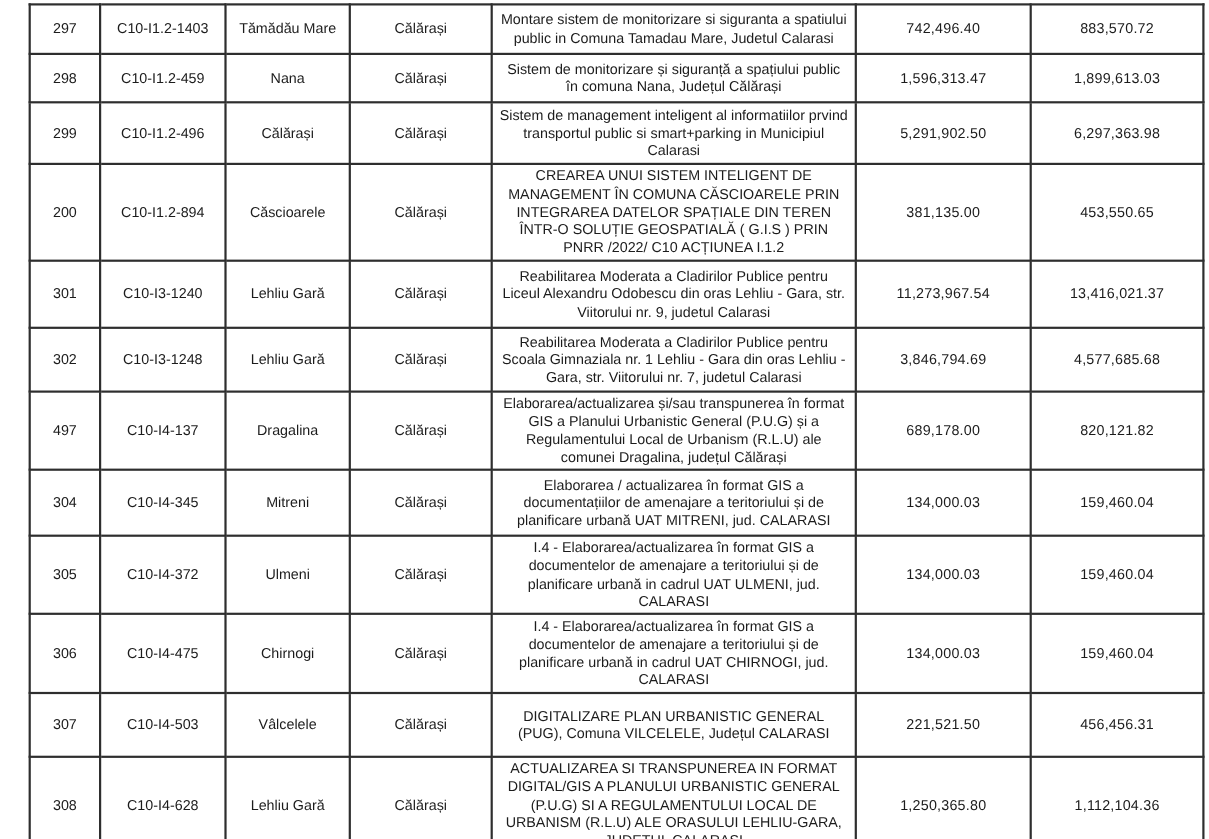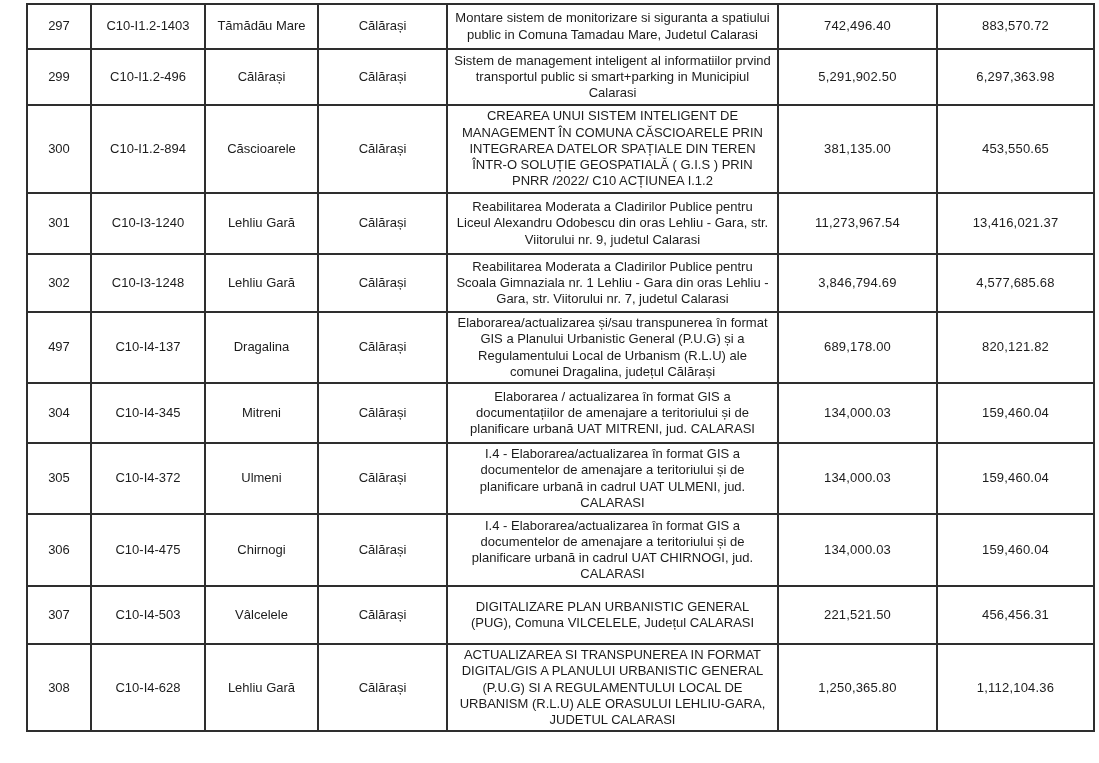--- a/index.html
+++ b/index.html
@@ -40,31 +40,40 @@
     <tbody>
       <tr style="height:45px">
         <td>297</td>
         <td>C10-I1.2-1403</td>
         <td>Tămădău Mare</td>
         <td>Călărași</td>
         <td class="desc">Montare sistem de monitorizare si siguranta a spatiului public in Comuna Tamadau Mare, Judetul Calarasi</td>
         <td class="num">742,496.40</td>
         <td class="num">883,570.72</td>
       </tr>
+      <tr style="height:44px">
+        <td>298</td>
+        <td>C10-I1.2-459</td>
+        <td>Nana</td>
+        <td>Călărași</td>
+        <td class="desc">Sistem de monitorizare și siguranță a spațiului public în comuna Nana, Județul Călărași</td>
+        <td class="num">1,596,313.47</td>
+        <td class="num">1,899,613.03</td>
+      </tr>
       <tr style="height:56px">
         <td>299</td>
         <td>C10-I1.2-496</td>
         <td>Călărași</td>
         <td>Călărași</td>
         <td class="desc">Sistem de management inteligent al informatiilor prvind transportul public si smart+parking in Municipiul Calarasi</td>
         <td class="num">5,291,902.50</td>
         <td class="num">6,297,363.98</td>
       </tr>
       <tr style="height:88px">
-        <td>300</td>
+        <td>200</td>
         <td>C10-I1.2-894</td>
         <td>Căscioarele</td>
         <td>Călărași</td>
         <td class="desc">CREAREA UNUI SISTEM INTELIGENT DE MANAGEMENT ÎN COMUNA CĂSCIOARELE PRIN INTEGRAREA DATELOR SPAȚIALE DIN TEREN ÎNTR-O SOLUȚIE GEOSPATIALĂ ( G.I.S ) PRIN PNRR /2022/ C10 ACȚIUNEA I.1.2</td>
         <td class="num">381,135.00</td>
         <td class="num">453,550.65</td>
       </tr>
       <tr style="height:61px">
         <td>301</td>
         <td>C10-I3-1240</td>

